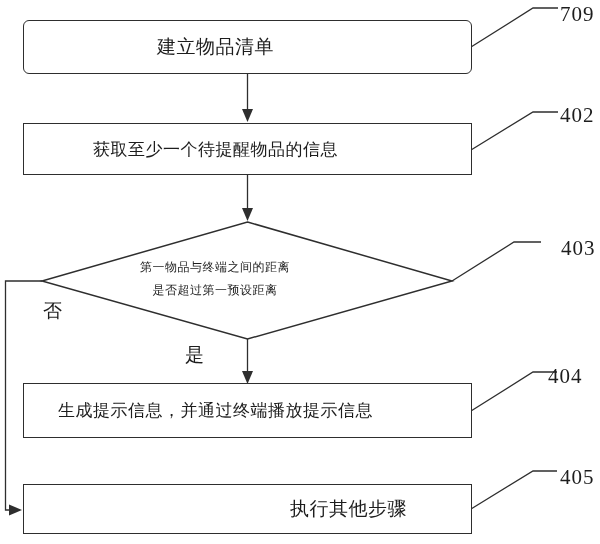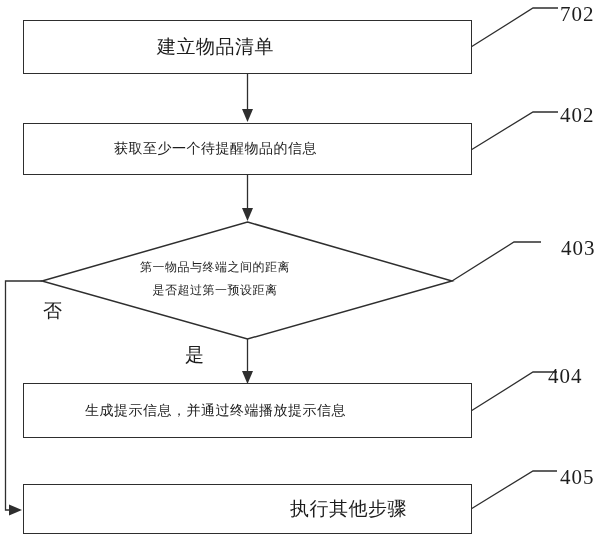--- a/index.html
+++ b/index.html
@@ -6,23 +6,23 @@
   .canvas {
     position:relative; width:600px; height:544px; background:#ffffff;
     font-family:"Liberation Serif","DejaVu Serif",serif; color:#1d1d1d;
     overflow:hidden;
   }
   .lines-layer { position:absolute; left:0; top:0; width:600px; height:544px; }
   .box {
     position:absolute; left:23px; width:449px; box-sizing:border-box;
     border:1.5px solid #2e2e2e; background:#ffffff;
     display:flex; align-items:center; justify-content:center;
-    font-size:14px; padding-right:64px; letter-spacing:0.5px;
+    font-size:17px; padding-right:64px; letter-spacing:0.5px;
   }
-  #box401 { top:20px;  height:54px; font-size:19px; }
+  #box401 { top:20px;  height:54px; font-size:19px;border-radius:6px; }
   #box402 { top:123px; height:52px; }
   #box404 { top:383px; height:55px;align-items:center; }
   #box405 { top:484px; height:50px; font-size:19px;justify-content:flex-end; }
   .diamond-text {
     position:absolute; left:0; top:256px; width:430px;
     text-align:center; font-size:12px; line-height:23px; letter-spacing:0.5px;
   }
   .branch-label { position:absolute; font-size:19px; line-height:1.1; }
   #no-label  { left:43px;  top:301px; }
   #yes-label { left:185px; top:345px; }
@@ -75,19 +75,19 @@
   </div>
 
   <div class="diamond-text">
     <div>第一物品与终端之间的距离</div>
     <div>是否超过第一预设距离</div>
   </div>
 
   <div class="branch-label" id="no-label">否</div>
   <div class="branch-label" id="yes-label">是</div>
 
-  <div class="ref-num" id="ref401">702</div>
+  <div class="ref-num" id="ref401">709</div>
   <div class="ref-num" id="ref402">402</div>
   <div class="ref-num" id="ref403">403</div>
   <div class="ref-num" id="ref404">404</div>
   <div class="ref-num" id="ref405">405</div>
 
 </div>
 
 </body></html>

